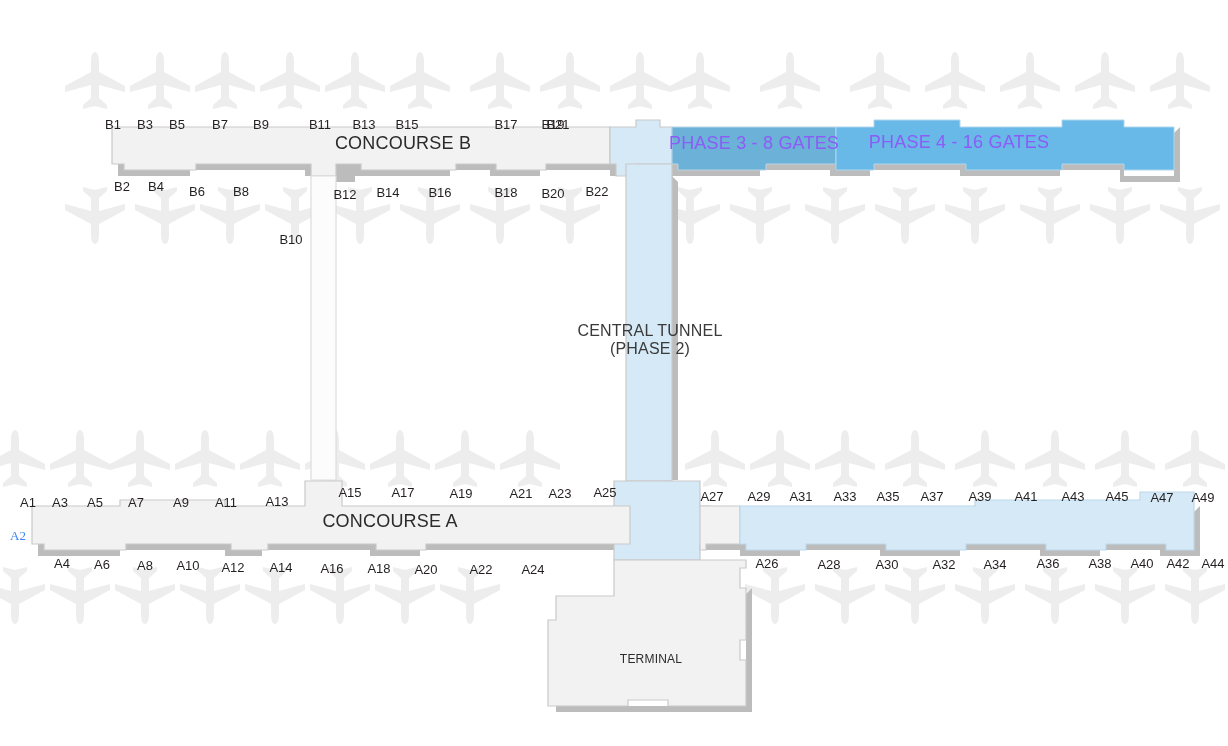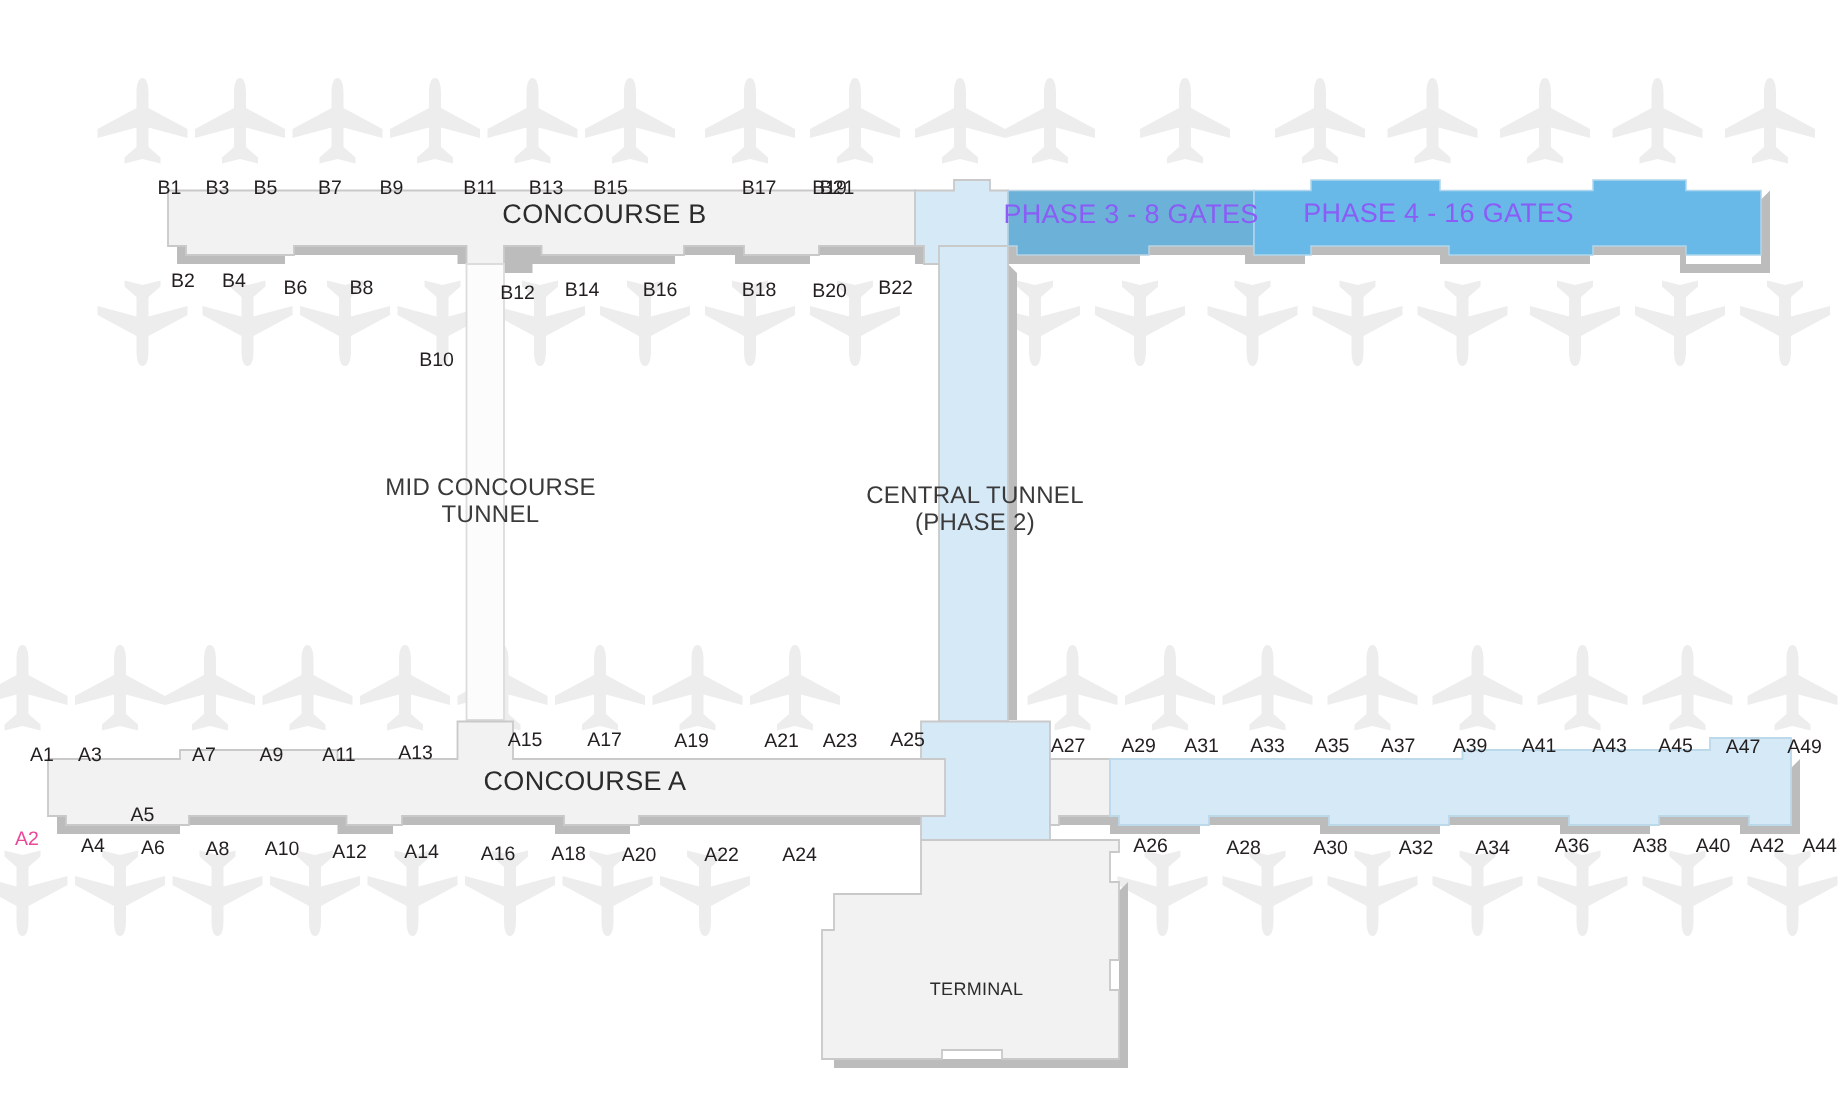--- a/index.html
+++ b/index.html
@@ -225,21 +225,21 @@
       <div class="gate" style="left: 241px; top: 185px; color: rgb(35, 31, 32);">B8</div>
       <div class="gate" style="left: 291px; top: 185px; color: rgb(35, 31, 32); margin-top: 48px;">B10</div>
       <div class="gate" style="left: 345px; top: 188px; color: rgb(35, 31, 32);">B12</div>
       <div class="gate" style="left: 388px; top: 186px; color: rgb(35, 31, 32);">B14</div>
       <div class="gate" style="left: 440px; top: 186px; color: rgb(35, 31, 32);">B16</div>
       <div class="gate" style="left: 506px; top: 186px; color: rgb(35, 31, 32);">B18</div>
       <div class="gate" style="left: 553px; top: 187px; color: rgb(35, 31, 32);">B20</div>
       <div class="gate" style="left: 597px; top: 185px; color: rgb(35, 31, 32);">B22</div>
       <div class="gate" style="left: 28px; top: 496px; color: rgb(35, 31, 32);">A1</div>
       <div class="gate" style="left: 60px; top: 496px; color: rgb(35, 31, 32);">A3</div>
-      <div class="gate" style="left: 95px; top: 496px; color: rgb(35, 31, 32); margin-top: 40px;">A5</div>
+      <div class="gate" style="left: 95px; top: 496px; color: rgb(35, 31, 32);">A5</div>
       <div class="gate" style="left: 136px; top: 496px; color: rgb(35, 31, 32);">A7</div>
       <div class="gate" style="left: 181px; top: 496px; color: rgb(35, 31, 32);">A9</div>
       <div class="gate" style="left: 226px; top: 496px; color: rgb(35, 31, 32);">A11</div>
       <div class="gate" style="left: 277px; top: 495px; color: rgb(35, 31, 32);">A13</div>
       <div class="gate" style="left: 350px; top: 486px; color: rgb(35, 31, 32);">A15</div>
       <div class="gate" style="left: 403px; top: 486px; color: rgb(35, 31, 32);">A17</div>
       <div class="gate" style="left: 461px; top: 487px; color: rgb(35, 31, 32);">A19</div>
       <div class="gate" style="left: 521px; top: 487px; color: rgb(35, 31, 32);">A21</div>
       <div class="gate" style="left: 560px; top: 487px; color: rgb(35, 31, 32);">A23</div>
       <div class="gate" style="left: 605px; top: 486px; color: rgb(35, 31, 32);">A25</div>
@@ -248,21 +248,21 @@
       <div class="gate" style="left: 801px; top: 490px; color: rgb(35, 31, 32);">A31</div>
       <div class="gate" style="left: 845px; top: 490px; color: rgb(35, 31, 32);">A33</div>
       <div class="gate" style="left: 888px; top: 490px; color: rgb(35, 31, 32);">A35</div>
       <div class="gate" style="left: 932px; top: 490px; color: rgb(35, 31, 32);">A37</div>
       <div class="gate" style="left: 980px; top: 490px; color: rgb(35, 31, 32);">A39</div>
       <div class="gate" style="left: 1026px; top: 490px; color: rgb(35, 31, 32);">A41</div>
       <div class="gate" style="left: 1073px; top: 490px; color: rgb(35, 31, 32);">A43</div>
       <div class="gate" style="left: 1117px; top: 490px; color: rgb(35, 31, 32);">A45</div>
       <div class="gate" style="left: 1162px; top: 491px; color: rgb(35, 31, 32);">A47</div>
       <div class="gate" style="left: 1203px; top: 491px; color: rgb(35, 31, 32);">A49</div>
-      <div class="gate" style="left: 18px; top: 552px; color: #ec4899;">A2</div>
+      <div class="gate" style="left: 18px; top: 529px; color: #3b82f6; font-family: Liberation Serif, serif;">A2</div>
       <div class="gate" style="left: 62px; top: 557px; color: rgb(35, 31, 32);">A4</div>
       <div class="gate" style="left: 102px; top: 558px; color: rgb(35, 31, 32);">A6</div>
       <div class="gate" style="left: 145px; top: 559px; color: rgb(35, 31, 32);">A8</div>
       <div class="gate" style="left: 188px; top: 559px; color: rgb(35, 31, 32);">A10</div>
       <div class="gate" style="left: 233px; top: 561px; color: rgb(35, 31, 32);">A12</div>
       <div class="gate" style="left: 281px; top: 561px; color: rgb(35, 31, 32);">A14</div>
       <div class="gate" style="left: 332px; top: 562px; color: rgb(35, 31, 32);">A16</div>
       <div class="gate" style="left: 379px; top: 562px; color: rgb(35, 31, 32);">A18</div>
       <div class="gate" style="left: 426px; top: 563px; color: rgb(35, 31, 32);">A20</div>
       <div class="gate" style="left: 481px; top: 563px; color: rgb(35, 31, 32);">A22</div>
@@ -273,19 +273,18 @@
       <div class="gate" style="left: 944px; top: 558px; color: rgb(35, 31, 32);">A32</div>
       <div class="gate" style="left: 995px; top: 558px; color: rgb(35, 31, 32);">A34</div>
       <div class="gate" style="left: 1048px; top: 557px; color: rgb(35, 31, 32);">A36</div>
       <div class="gate" style="left: 1100px; top: 557px; color: rgb(35, 31, 32);">A38</div>
       <div class="gate" style="left: 1142px; top: 557px; color: rgb(35, 31, 32);">A40</div>
       <div class="gate" style="left: 1178px; top: 557px; color: rgb(35, 31, 32);">A42</div>
       <div class="gate" style="left: 1213px; top: 557px; color: rgb(35, 31, 32);">A44</div>
       <div class="area-label lbl-dark" style="left: 403px; top: 143px;">CONCOURSE B</div>
       <div class="area-label lbl-blue" style="left: 754px; top: 143px;">PHASE 3 - 8 GATES</div>
       <div class="area-label lbl-blue" style="left: 959px; top: 142px;">PHASE 4 - 16 GATES</div>
-      <div class="area-label lbl-tunnel" style="left: 327px; top: 335px;">MID CONCOURSE<br>TUNNEL</div>
       <div class="area-label lbl-tunnel" style="left: 650px; top: 340px;">CENTRAL TUNNEL<br>(PHASE 2)</div>
       <div class="area-label lbl-dark" style="left: 390px; top: 521px;">CONCOURSE A</div>
       <div class="area-label lbl-terminal" style="left: 651px; top: 660px;">TERMINAL</div>
     </div>
 
 </div>
 
 </body></html>

